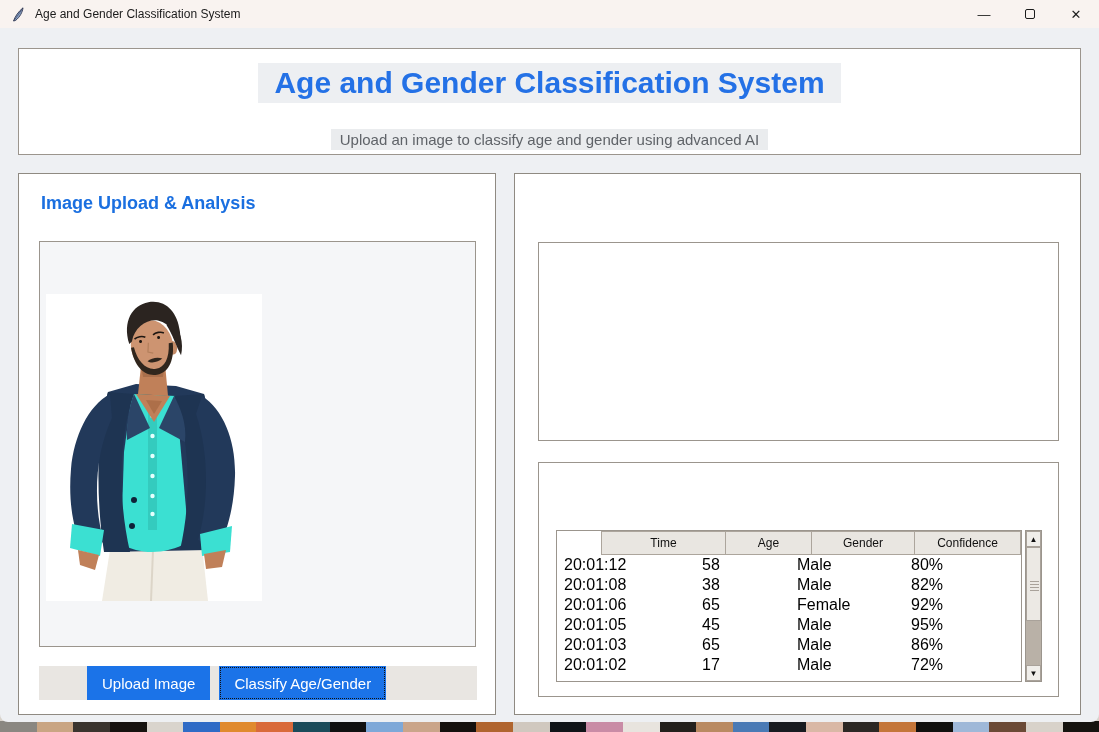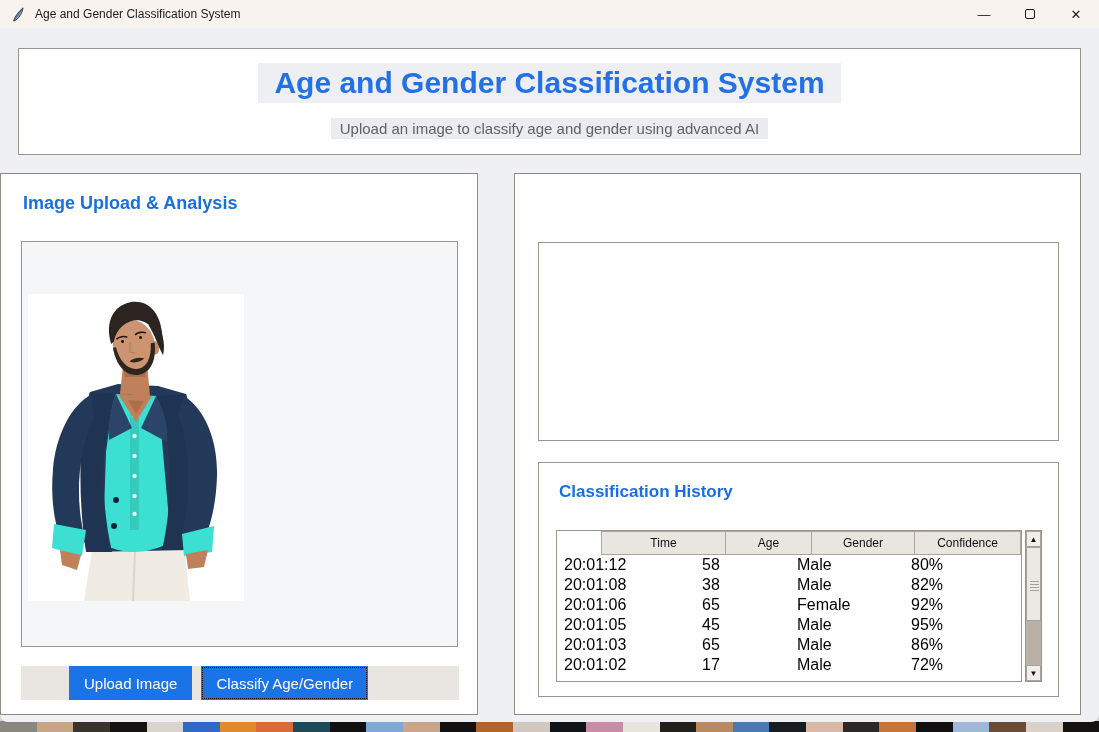--- a/index.html
+++ b/index.html
@@ -23,25 +23,25 @@
   .win-btn { width:46px; height:28px; display:flex; align-items:center; justify-content:center;
              font-size:13px; color:#1b1b1b; cursor:default; }
   .max-square { width:10px; height:10px; border:1px solid #1b1b1b; border-radius:2px; display:block; }
 
   
   #header-card { position:absolute; left:18px; top:48px; width:1063px; height:107px;
                  background:#ffffff; border:1px solid #9b958d; text-align:center; }
   #main-title { display:inline-block; margin-top:14px; padding:3px 16px; background:#edeff2;
                 color:#2471e6; font-size:30px; font-weight:bold; letter-spacing:0px; }
   #subtitle-wrap { display:block; }
-  #subtitle { display:inline-block; margin-top:15px; padding:2px 9px; background:#eaecee;
+  #subtitle { display:inline-block; margin-top:26px; padding:2px 9px; background:#eaecee;
               color:#5f6368; font-size:15px; }
 
   .panel { position:absolute; background:#ffffff; border:1px solid #8f8a82; }
-  #left-panel  { left:0;  top:173px; width:478px; height:542px; }
+  #left-panel  { left:18px;  top:173px; width:478px; height:542px; }
   #right-panel { left:514px; top:173px; width:567px; height:542px; }
 
   .section-heading { position:absolute; font-size:18px; font-weight:bold; color:#1a6fe0; }
 
   
   #image-box { position:absolute; left:20px; top:67px; width:437px; height:406px;
                background:#f5f6f8; border:1px solid #9b958d; }
   #photo { position:absolute; left:6px; top:52px; width:216px; height:307px; background:#fff; }
 
   #button-row { position:absolute; left:20px; top:492px; width:438px; height:34px;
@@ -205,21 +205,20 @@
       <button class="btn btn-blue">Upload Image</button>
       <button class="btn btn-focus">Classify Age/Gender</button>
     </div>
   </div>
 
   <div id="right-panel" class="panel">
 
     <div id="results-box"></div>
 
     <div id="history-box">
-      <div class="section-heading" id="history-heading">Classification History</div>
 
       <div id="table-wrap">
         <div class="tbl-header">
           <div class="th c0">Time</div>
           <div class="th c1">Age</div>
           <div class="th c2">Gender</div>
           <div class="th c3">Confidence</div>
         </div>
         <div class="tr">
           <div class="td c0">20:01:12</div>

